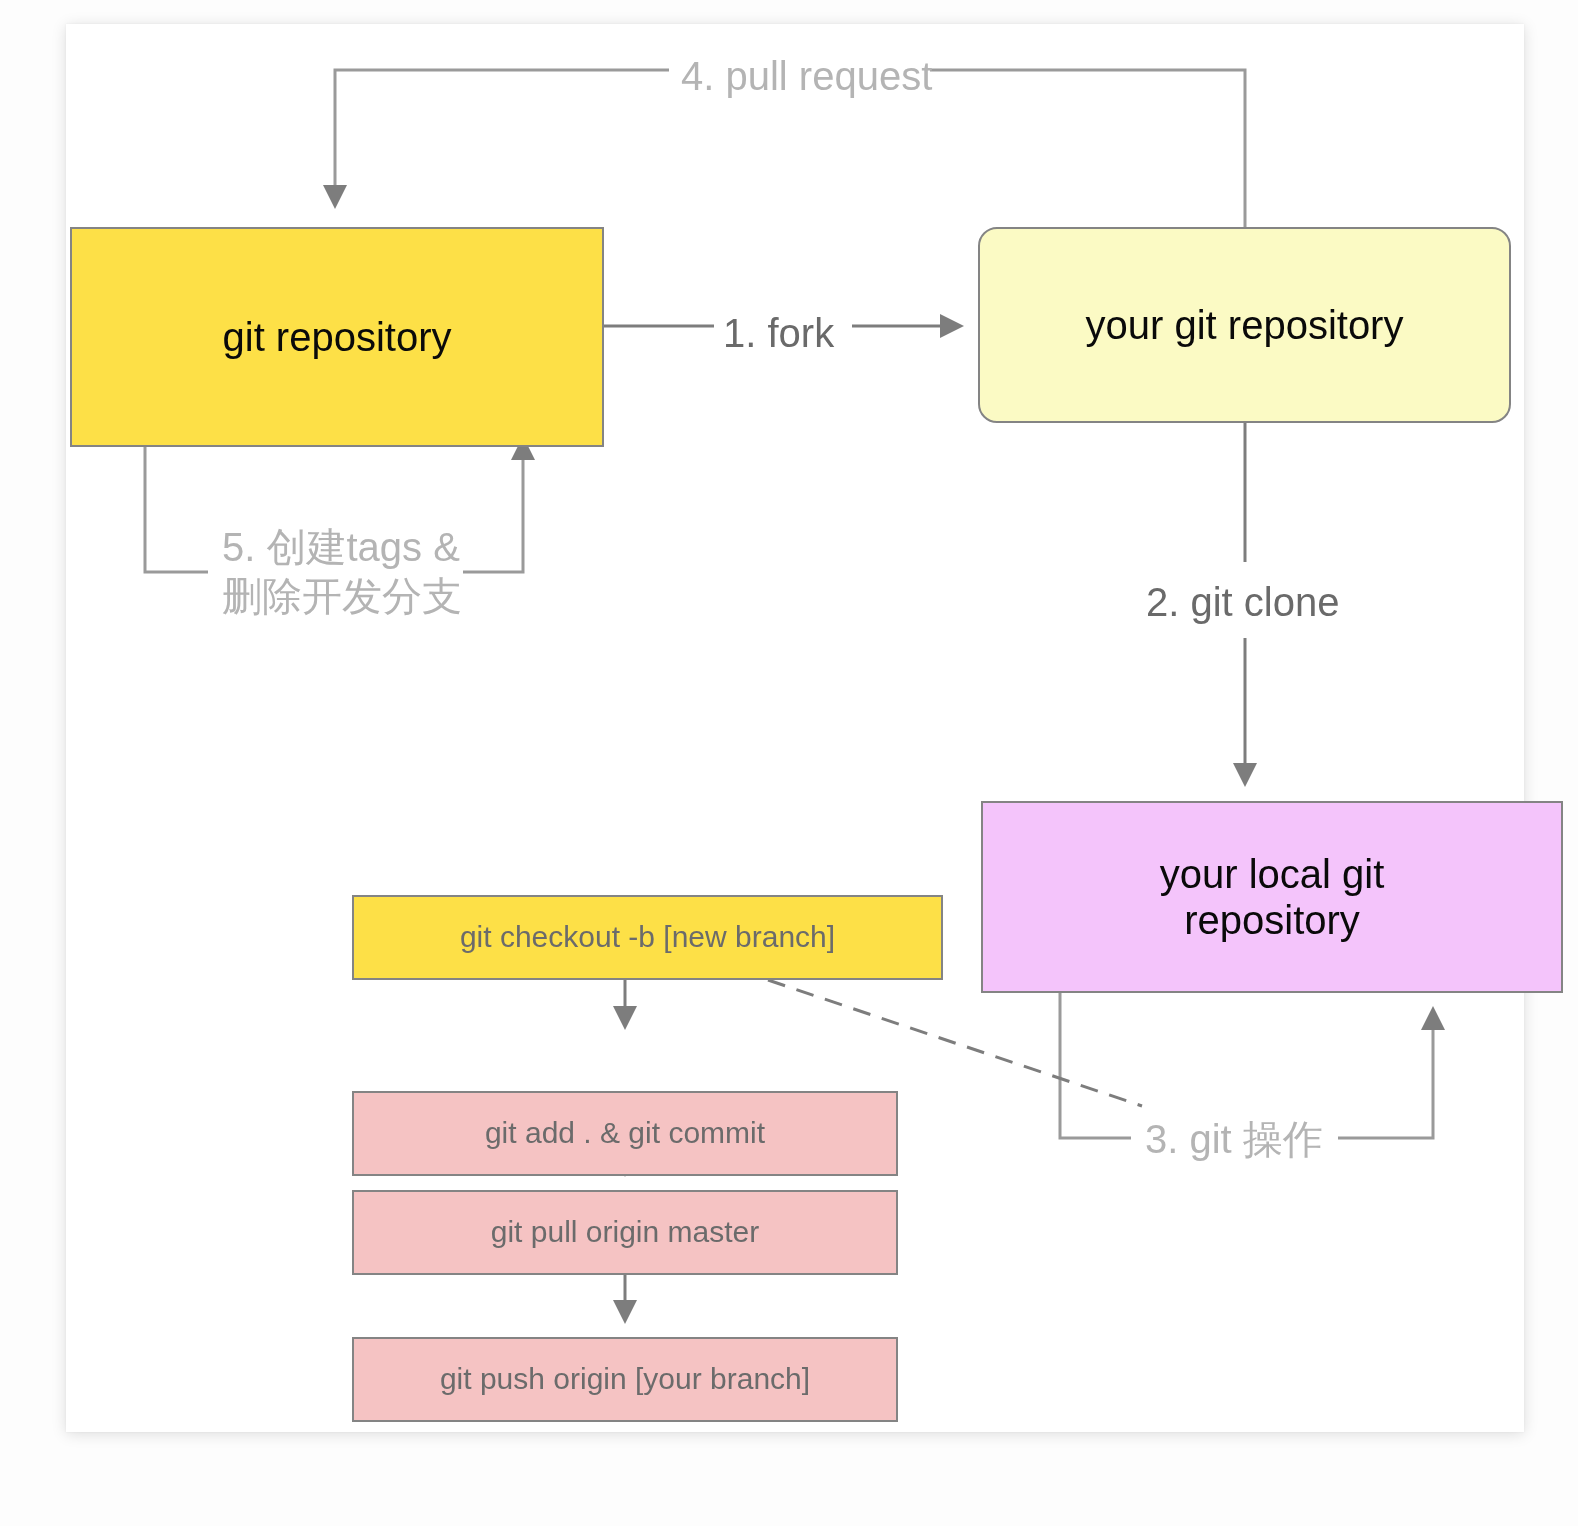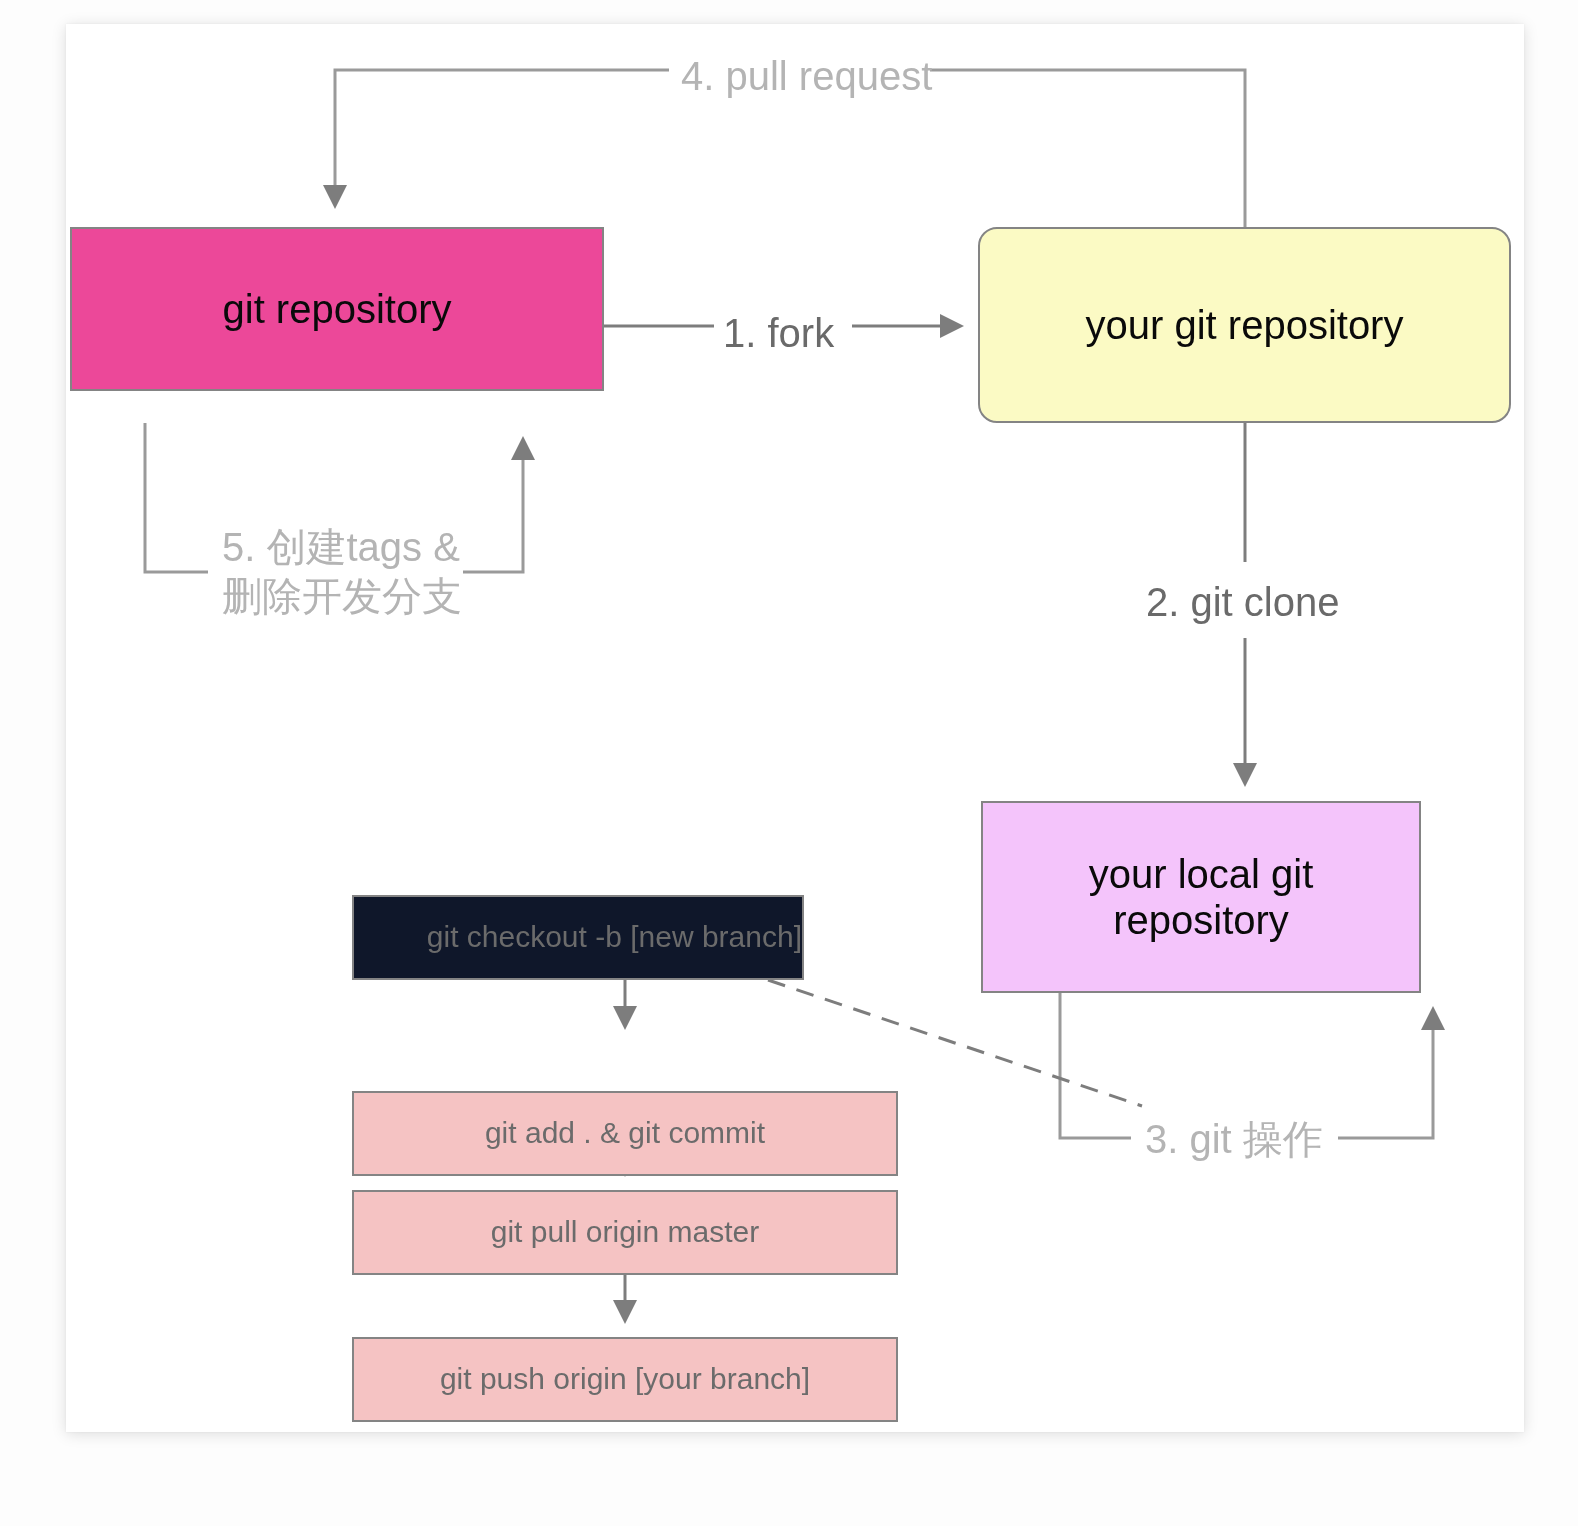--- a/index.html
+++ b/index.html
@@ -23,25 +23,25 @@
     position:absolute;
     box-sizing:border-box;
     border:2px solid #848484;
     display:flex;align-items:center;justify-content:center;
     text-align:center;
     line-height:1.15;
   }
   .node-main{font-size:40px;color:#0a0a0a;}
   .node-cmd{font-size:30px;color:#6b6b6b;}
 
-  #node-git-repository{left:70px;top:227px;width:534px;height:164px;background:#ec4899;}
+  #node-git-repository{left:70px;top:227px;width:534px;height:220px;background:#fde047;}
   #node-your-git-repository{left:978px;top:227px;width:533px;height:196px;background:#fbfac4;border-radius:19px;}
-  #node-your-local-git-repository{left:981px;top:801px;width:440px;height:192px;background:#f4c4fb;}
+  #node-your-local-git-repository{left:981px;top:801px;width:582px;height:192px;background:#f4c4fb;}
 
-  #node-cmd-checkout{left:352px;top:895px;width:452px;height:85px;background:#0f172a;justify-content:flex-end;}
+  #node-cmd-checkout{left:352px;top:895px;width:591px;height:85px;background:#fde047;}
   #node-cmd-commit{left:352px;top:1043px;width:546px;height:85px;background:#f5c3c3;margin-top:48px;}
   #node-cmd-pull{left:352px;top:1190px;width:546px;height:85px;background:#f5c3c3;}
   #node-cmd-push{left:352px;top:1337px;width:546px;height:85px;background:#f5c3c3;}
 
   .edge-label{
     position:absolute;
     font-size:40px;
     white-space:nowrap;
     text-align:center;
     line-height:1.22;

